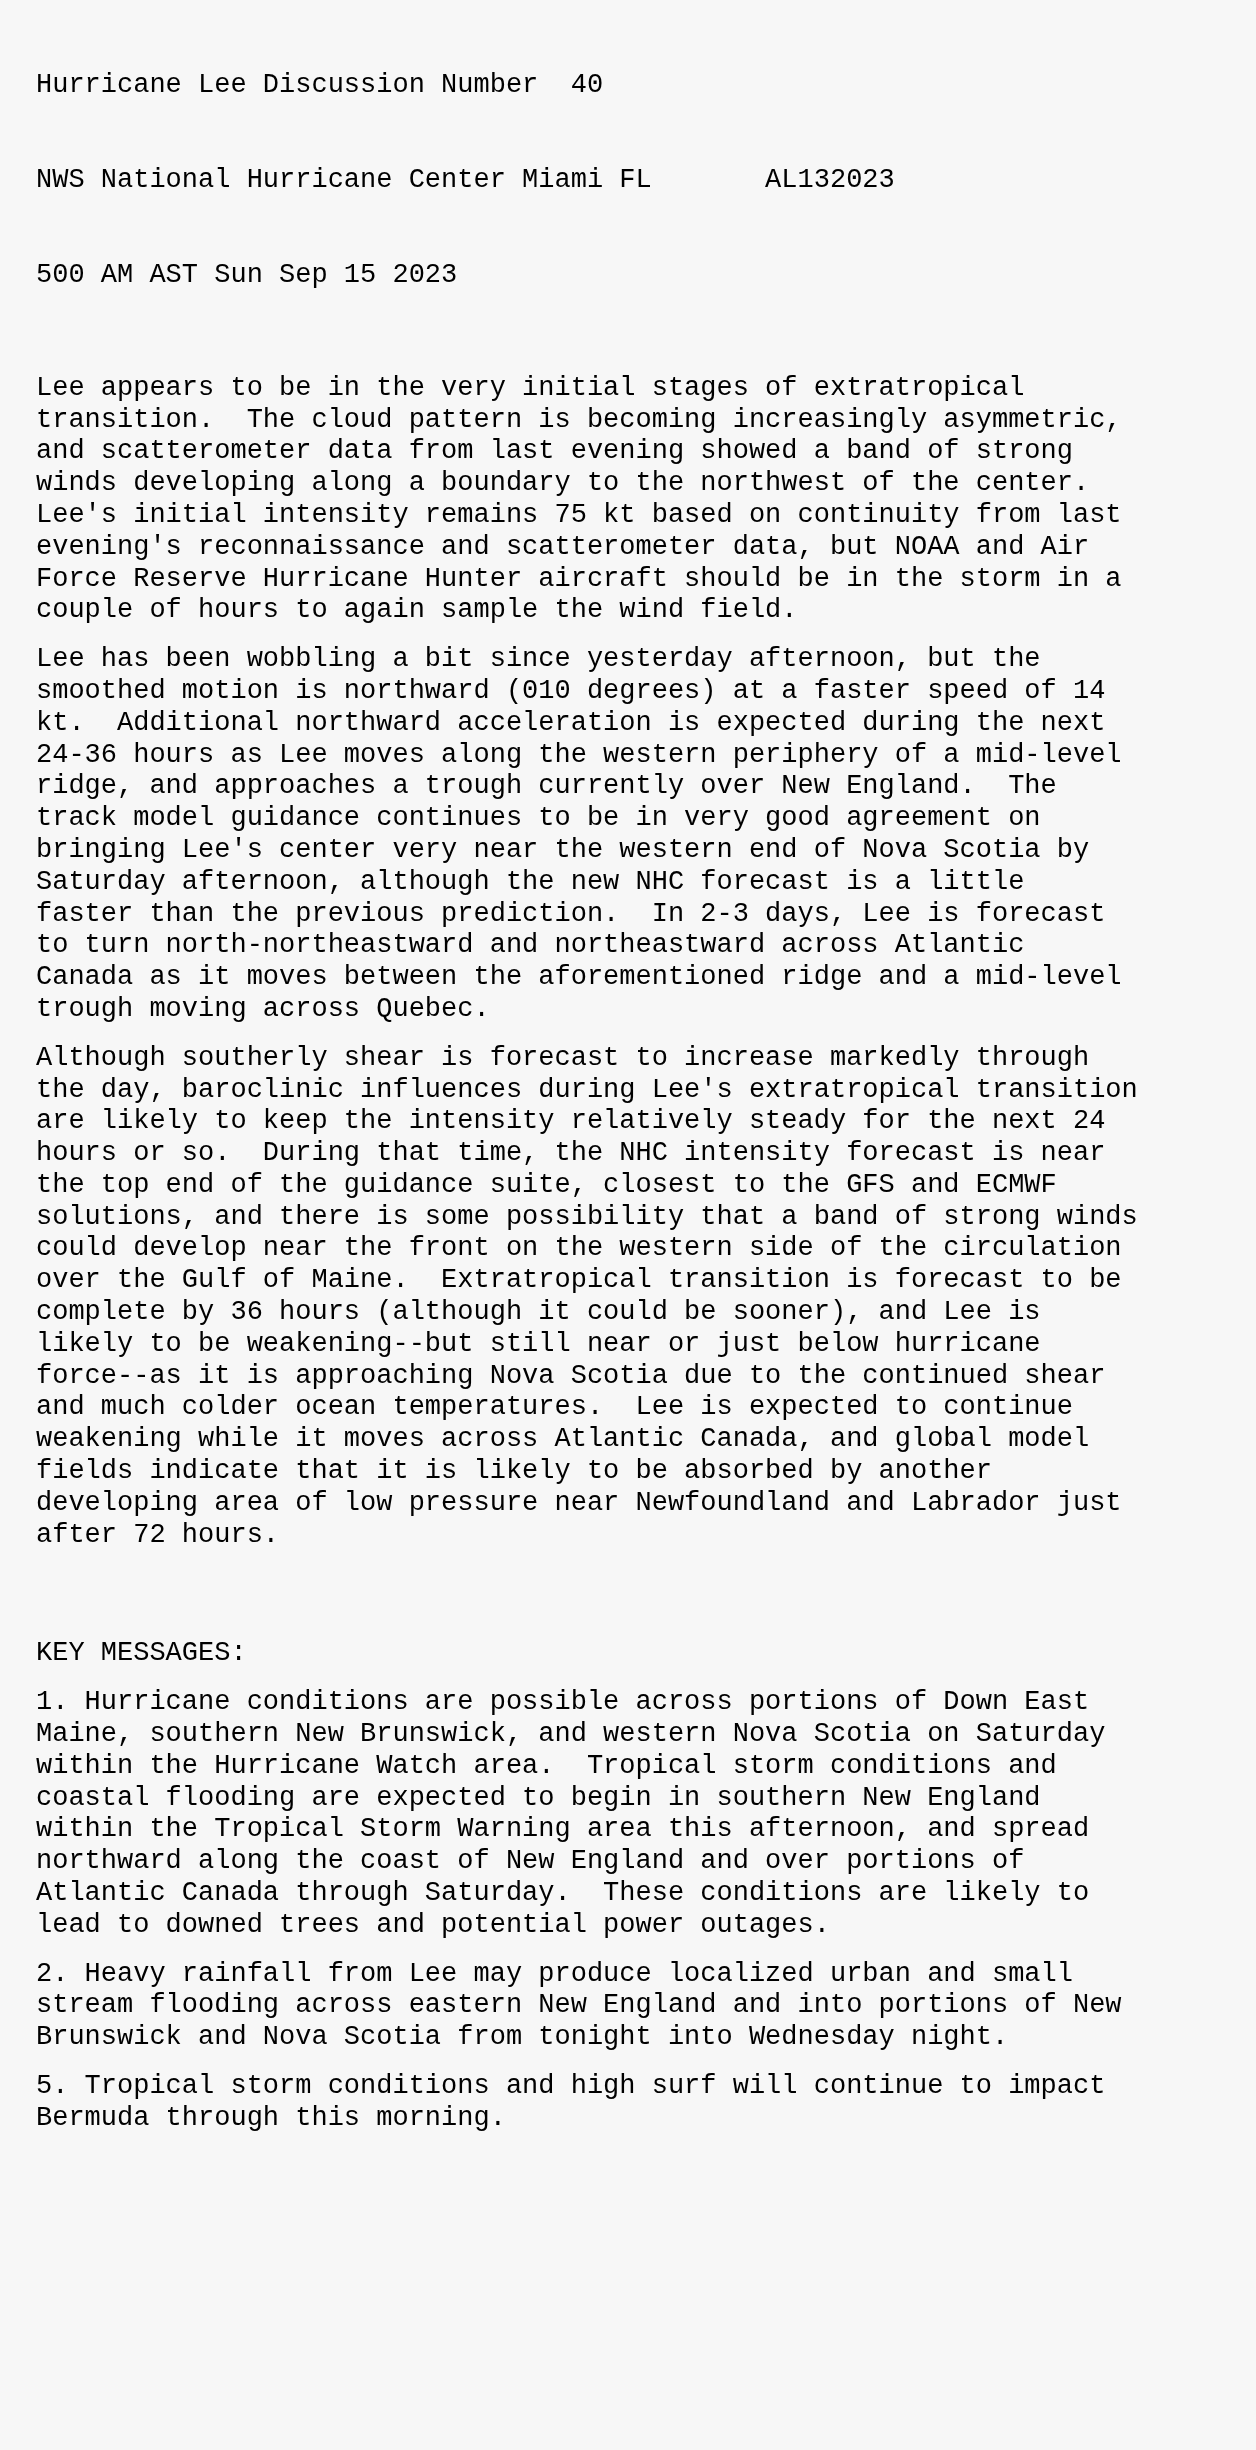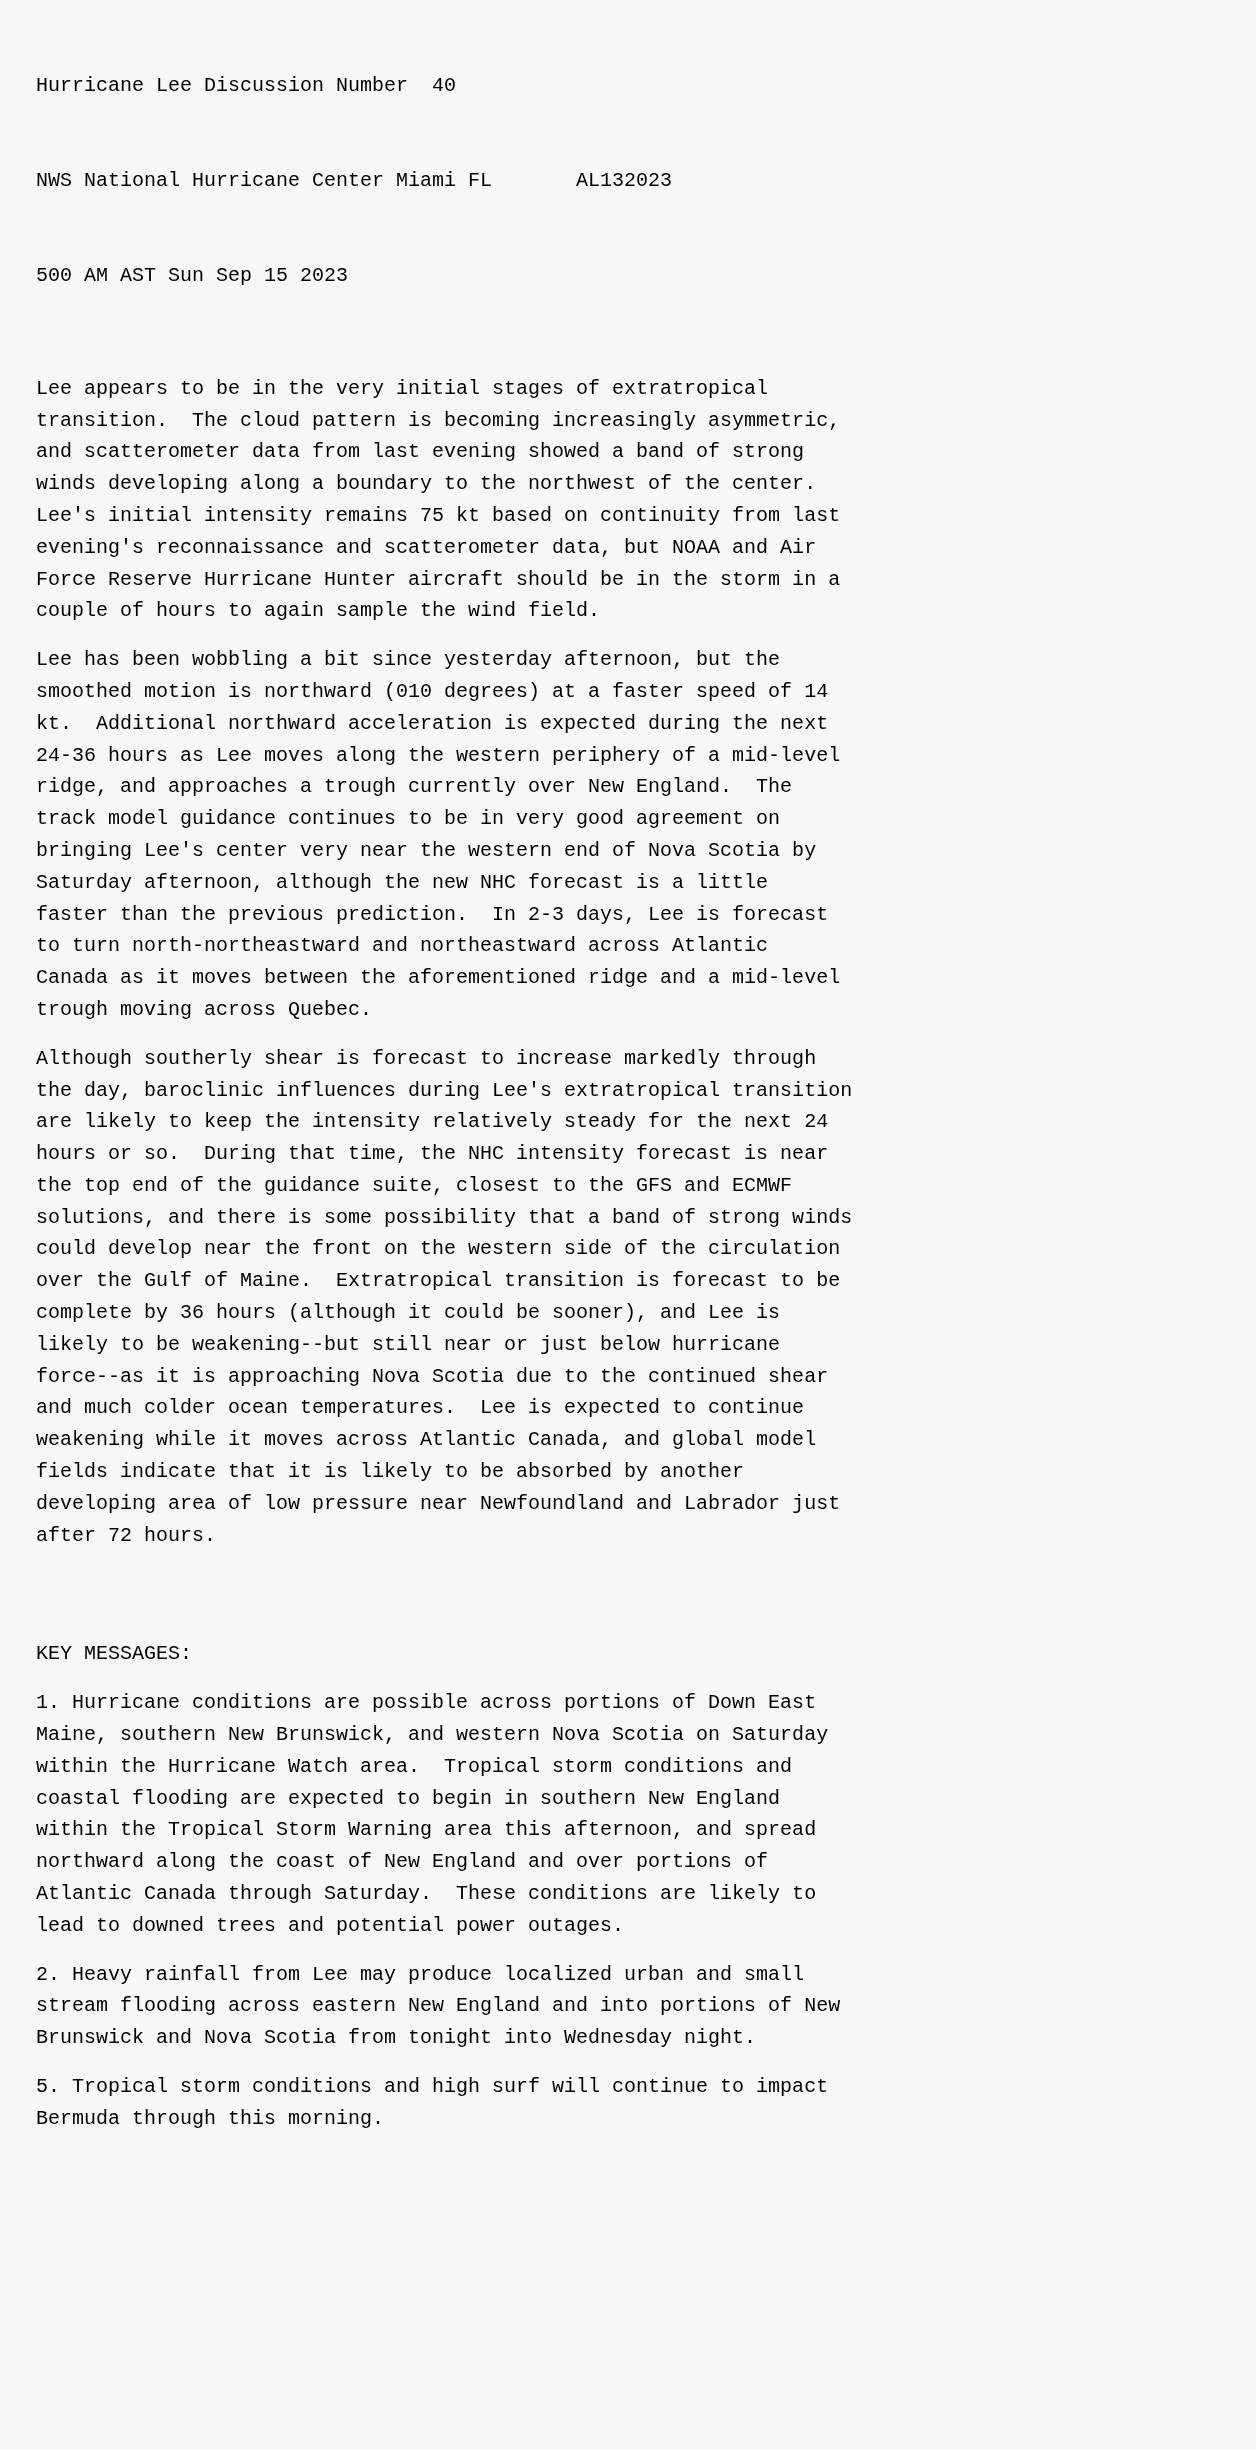--- a/index.html
+++ b/index.html
@@ -9,21 +9,21 @@
   }
   .doc {
     box-sizing: border-box;
     width: 1256px;
     height: 2212px;
     overflow: hidden;
     padding: 6px 20px 0 36px;
     background: #f7f7f7;
     color: #000000;
     font-family: "Liberation Mono", "DejaVu Sans Mono", monospace;
-    font-size: 20px;
+    font-size: 27px;
     line-height: 31.8px;
     font-weight: 400;
   }
   .block {
     white-space: pre;
   }
   .gap1 { margin-top: 17px; }  
   .gap2 { margin-top: 87px; }  
 </style>
 </head>

